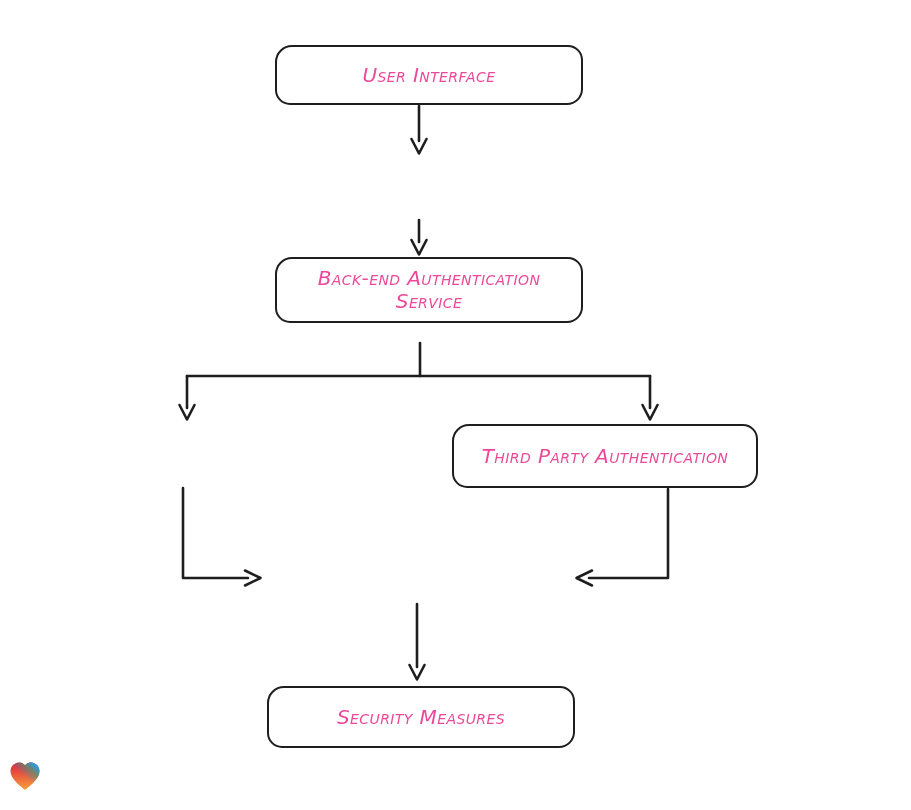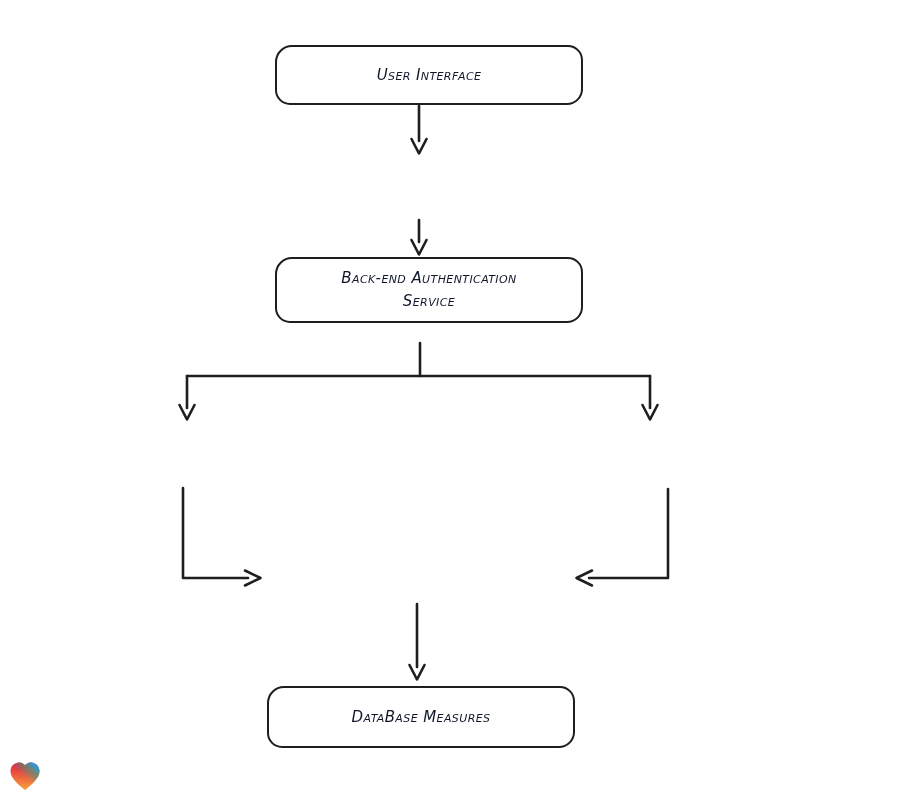--- a/index.html
+++ b/index.html
@@ -29,24 +29,24 @@
     display: flex;
     align-items: center;
     justify-content: center;
     text-align: center;
   }
 
   .node-label {
     font-variant: small-caps;
     font-style: oblique 6deg;
     font-style: italic;
-    font-size: 15px;
+    font-size: 20px;
     line-height: 23px;
     letter-spacing: 0.4px;
-    color: #0f172a;
+    color: #ec4899;
     white-space: pre-line;
     padding: 0 10px;
   }
 
   
   #node-user-interface            { left: 275px; top:  45px; width: 308px; height: 60px; }
   #node-front-end-api-calls       { left: 275px; top: 157px; width: 308px; height: 62px; }
   #node-back-end-auth-service     { left: 275px; top: 257px; width: 308px; height: 66px; }
   #node-database-layer            { left:  65px; top: 423px; width: 307px; height: 64px; }
   #node-third-party-auth          { left: 452px; top: 424px; width: 306px; height: 64px; }
@@ -108,24 +108,27 @@
     <span class="node-label">User Interface</span>
   </div>
 
 
   <div class="node" id="node-back-end-auth-service">
     <span class="node-label">Back-end Authentication
 Service</span>
   </div>
 
 
+  <div class="node" id="node-third-party-auth">
+    <span class="node-label">Third Party Authentication</span>
+  </div>
 
 
   <div class="node" id="node-security-measures">
-    <span class="node-label">DataBase Measures</span>
+    <span class="node-label">Security Measures</span>
   </div>
 
   <svg class="logo-heart" viewBox="0 0 34 32">
     <defs>
       <linearGradient id="heartBase" x1="0" y1="0" x2="0" y2="1">
         <stop offset="0" stop-color="#e2203c"></stop>
         <stop offset="1" stop-color="#f7a23c"></stop>
       </linearGradient>
       <linearGradient id="heartBlue" x1="0.35" y1="0.7" x2="0.95" y2="0.02">
         <stop offset="0.25" stop-color="#2f9bd8" stop-opacity="0"></stop>

